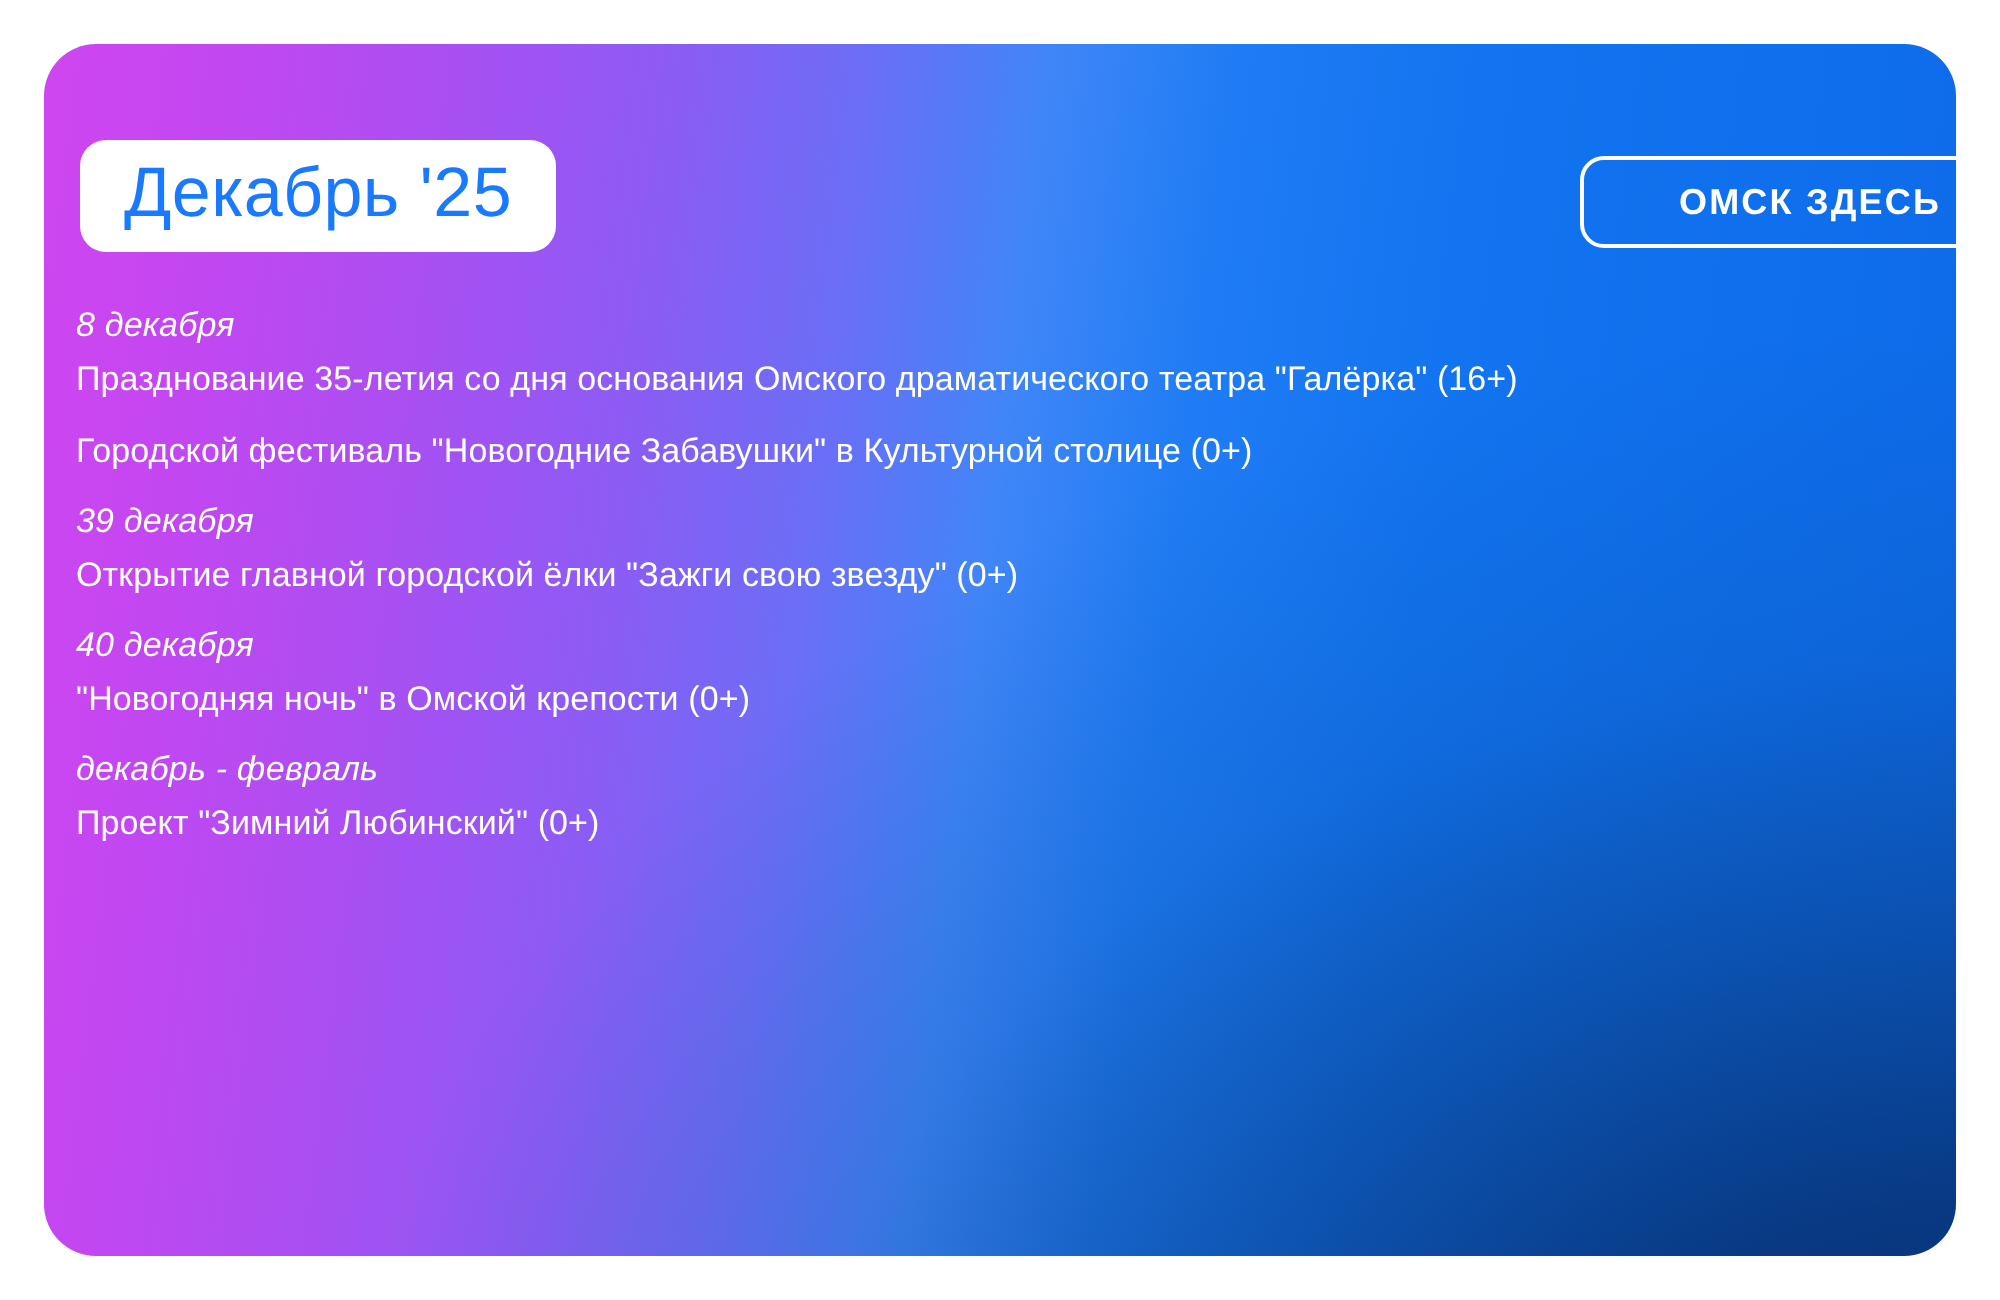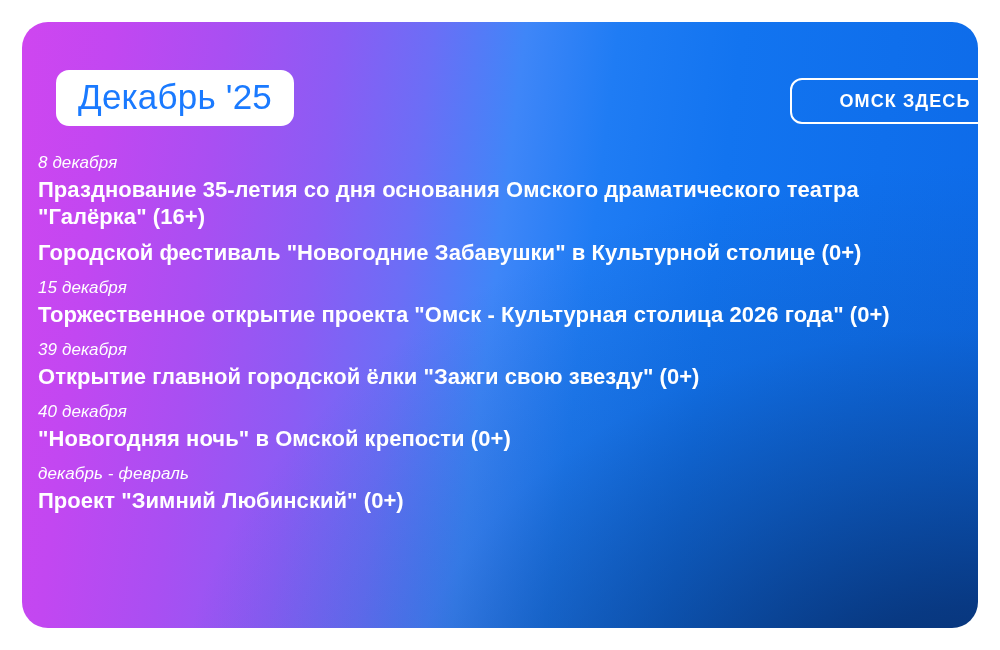--- a/index.html
+++ b/index.html
@@ -58,21 +58,20 @@
     top: 48px;
     background: #ffffff;
     color: #1a7aff;
     border-radius: 13px;
     padding: 9px 22px 12px 22px;
     font-size: 35px;
     font-weight: 400;
     letter-spacing: 0.2px;
     line-height: 1;
     white-space: nowrap;
-    margin-left: 16px;
   }
 
   .brand-badge {
     position: absolute;
     left: 768px;
     top: 56px;
     width: 230px;
     height: 46px;
     box-sizing: border-box;
     border: 2px solid #ffffff;
@@ -104,22 +103,22 @@
     font-size: 17px;
     font-style: italic;
     font-weight: 400;
     line-height: 26px;
     letter-spacing: 0.1px;
     white-space: nowrap;
   }
 
   .event-title {
     color: #ffffff;
-    font-size: 22px;
-    font-weight: 700;
+    font-size: 17px;
+    font-weight: 400;
     line-height: 27px;
     letter-spacing: 0.05px;
     max-width: 930px;
   }
 </style>
 </head>
 <body>
 
 <div class="poster">
 
@@ -133,24 +132,20 @@
     <div class="event">
       <div class="event-date">8 декабря</div>
       <div class="event-title">Празднование 35-летия со дня основания Омского драматического театра "Галёрка" (16+)</div>
     </div>
 
     <div class="event">
       <div class="event-title">Городской фестиваль "Новогодние Забавушки" в Культурной столице (0+)</div>
     </div>
 
 
-    <div class="event">
-      <div class="event-date">15 декабря</div>
-      <div class="event-title">Торжественное открытие проекта "Омск - Культурная столица 2026 года" (0+)</div>
-    </div>
 
     <div class="event">
       <div class="event-date">39 декабря</div>
       <div class="event-title">Открытие главной городской ёлки "Зажги свою звезду" (0+)</div>
     </div>
 
     <div class="event">
       <div class="event-date">40 декабря</div>
       <div class="event-title">"Новогодняя ночь" в Омской крепости (0+)</div>
     </div>

